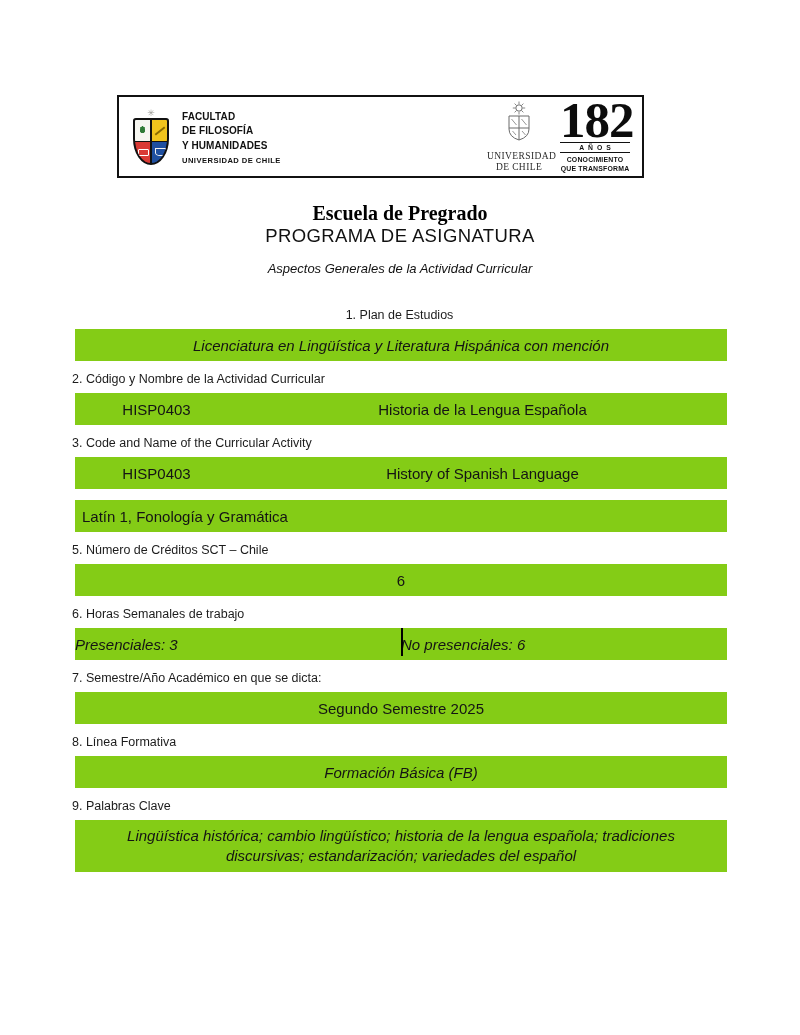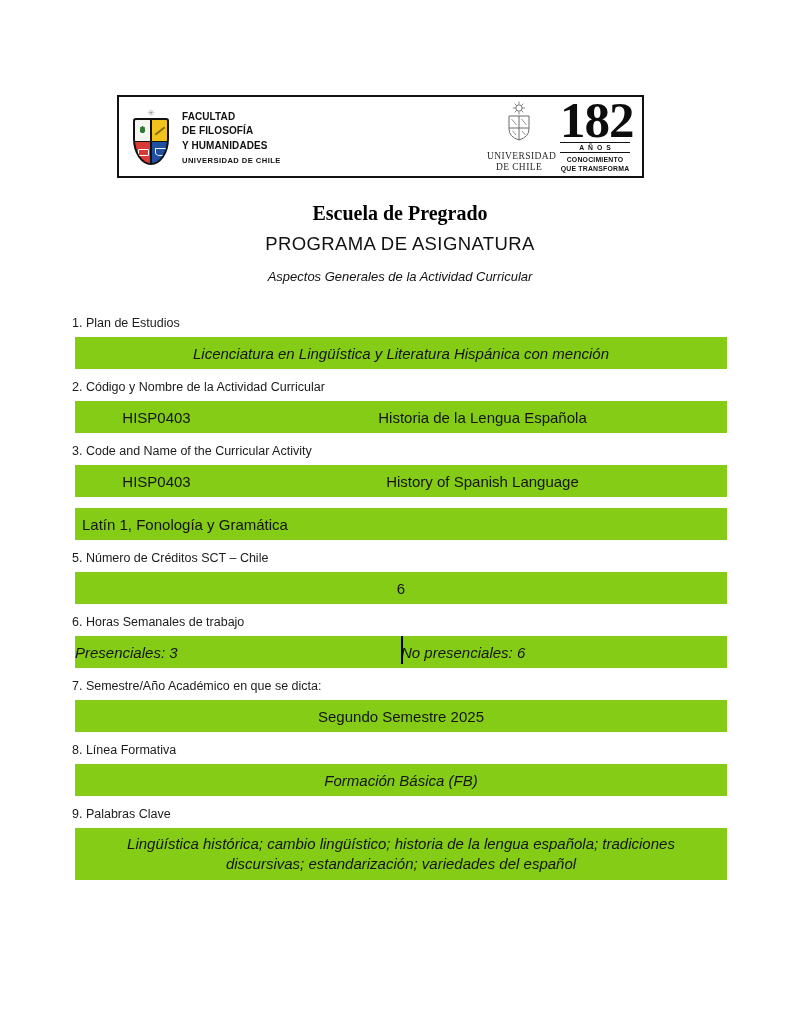--- a/index.html
+++ b/index.html
@@ -53,27 +53,27 @@
   .seal-svg { display: block; margin: 0 auto; }
   .seal-name { font-family: "Liberation Serif", serif; font-size: 9.5px; line-height: 10.5px; letter-spacing: 0.4px; color: #2c2c2c; }
   .num-col { width: 70px; text-align: center; }
   .num-182 { font-family: "Liberation Serif", serif; font-weight: bold; font-size: 51px; line-height: 40px; letter-spacing: -1px; color: #0c0c0c; }
   .anios { border-top: 1.3px solid #111; border-bottom: 1.3px solid #111; font-size: 6.8px; font-weight: bold; letter-spacing: 4px; padding: 1.5px 0 1px 4px; margin-top: 2px; color: #111; }
   .tagline { font-size: 6.9px; font-weight: bold; line-height: 8.6px; margin-top: 2.5px; letter-spacing: 0.2px; color: #111; }
 
   
   .title-block { text-align: center; margin-top: 24px; }
   .school { font-family: "Liberation Serif", serif; font-weight: bold; font-size: 20px; color: #000; }
-  .doc-title { font-size: 18.5px; letter-spacing: 0.4px; margin-top: 8px; color: #111; }
+  .doc-title { font-size: 18.5px; letter-spacing: 0.4px; color: #111; }
   .doc-subtitle { font-style: italic; font-size: 13px; margin-top: 14px; color: #111; }
 
   
   .sections { margin: 32px 73px 0 72px; }
   .section { margin-top: 11px; }
-  .section:first-child { margin-top: 0; }
+  .section:first-child { margin-top: 0; text-align: center; }
   .sec-label { font-size: 12.5px; line-height: 15px; margin-bottom: 6px; color: #1c1c1c; }
   .bar {
     margin-left: 3px;
     min-height: 32px;
     background: #84cc16;
     display: flex; align-items: center; justify-content: center;
     font-size: 15px; color: #141414;
   }
   .bar.italic { font-style: italic; }
   .bar.left-align { justify-content: flex-start; padding-left: 7px; }

